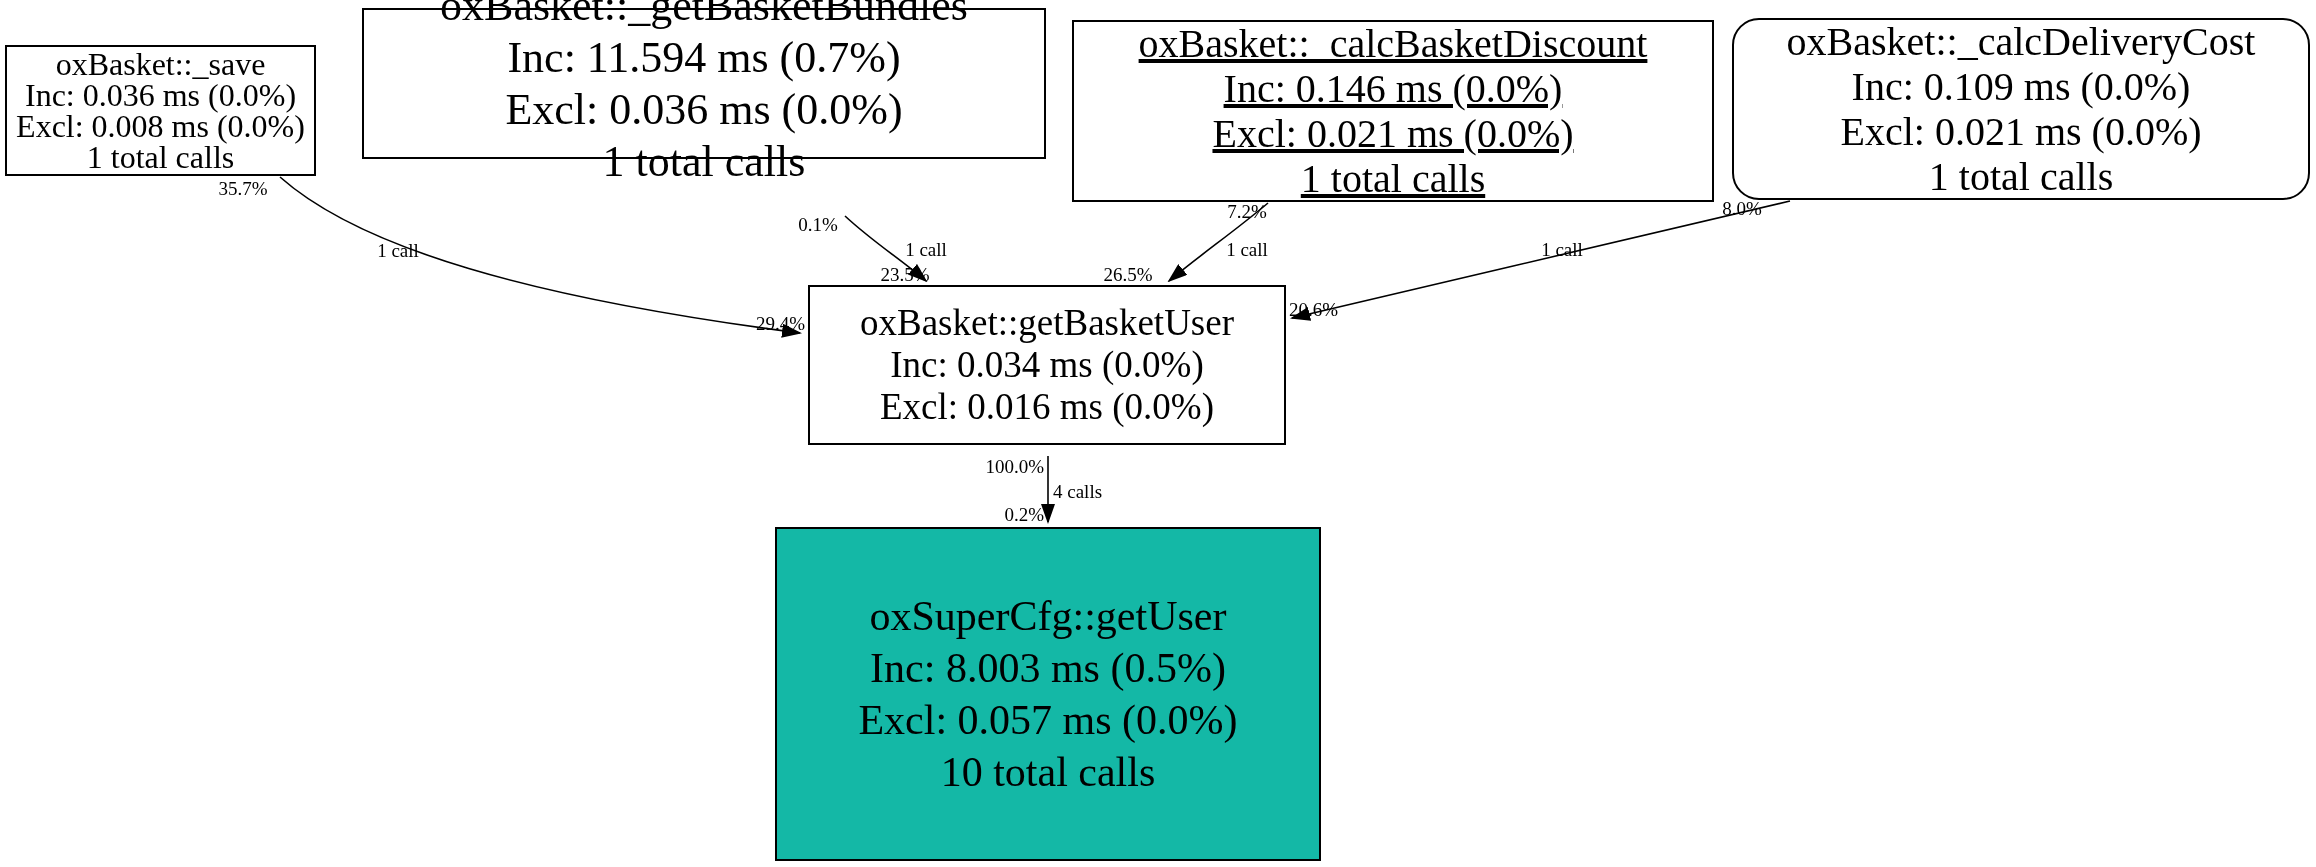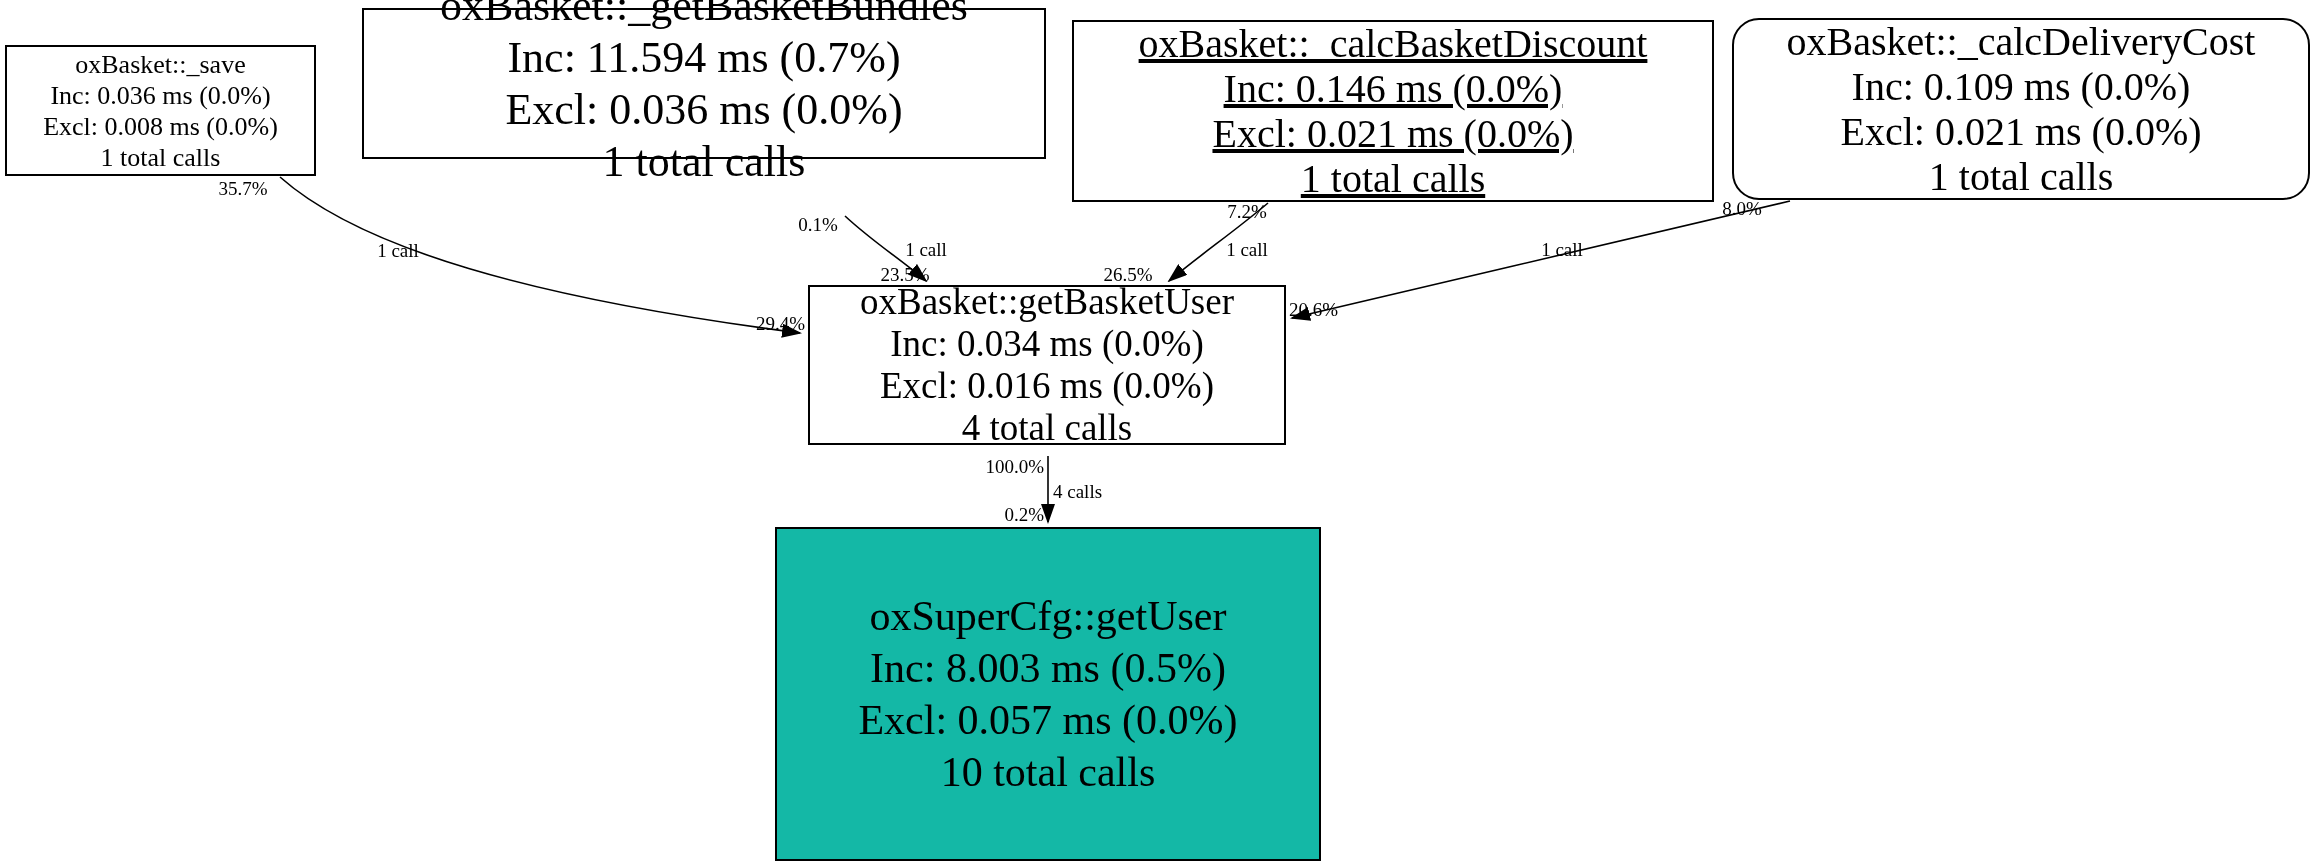--- a/index.html
+++ b/index.html
@@ -17,21 +17,21 @@
     background:#ffffff;
     display:flex;
     flex-direction:column;
     justify-content:center;
     align-items:center;
     text-align:center;
     color:#000000;
     white-space:nowrap;
   }
   .node .nline{width:100%;}
-  #node-save        {left:5px;   top:45px;  width:311px; height:131px; font-size:26px; line-height:31px;align-items:flex-end;}
+  #node-save        {left:5px;   top:45px;  width:311px; height:131px; font-size:32px; line-height:31px;align-items:flex-end;}
   #node-bundles     {left:362px; top:8px;   width:684px; height:151px; font-size:44px; line-height:52px;}
   #node-discount    {left:1072px;top:20px;  width:642px; height:182px; font-size:40px; line-height:45px;text-decoration:underline;}
   #node-delivery    {left:1732px;top:18px;  width:578px; height:182px; font-size:40px; line-height:45px;border-radius:27px;}
   #node-basketuser  {left:808px; top:285px; width:478px; height:160px; font-size:37px; line-height:42px;}
   #node-getuser     {left:775px; top:527px; width:546px; height:334px; font-size:42px; line-height:52px;}
   #edges{position:absolute;left:0;top:0;width:2316px;height:867px;}
   .edge{fill:none;stroke:#000000;stroke-width:1.6px;}
   .elabel{
     font-family:"Liberation Serif","DejaVu Serif",serif;
     font-size:19px;
@@ -106,21 +106,20 @@
     <div class="nline">oxBasket::_calcDeliveryCost</div>
     <div class="nline">Inc: 0.109 ms (0.0%)</div>
     <div class="nline">Excl: 0.021 ms (0.0%)</div>
     <div class="nline">1 total calls</div>
   </div>
 
   <div class="node" id="node-basketuser" style="background: rgb(255, 255, 255);">
     <div class="nline">oxBasket::getBasketUser</div>
     <div class="nline">Inc: 0.034 ms (0.0%)</div>
     <div class="nline">Excl: 0.016 ms (0.0%)</div>
-    <div class="nline">4 total calls</div>
   </div>
 
   <div class="node" id="node-getuser" style="background: #14b8a6;">
     <div class="nline">oxSuperCfg::getUser</div>
     <div class="nline">Inc: 8.003 ms (0.5%)</div>
     <div class="nline">Excl: 0.057 ms (0.0%)</div>
     <div class="nline">10 total calls</div>
   </div>
 
 </div>

